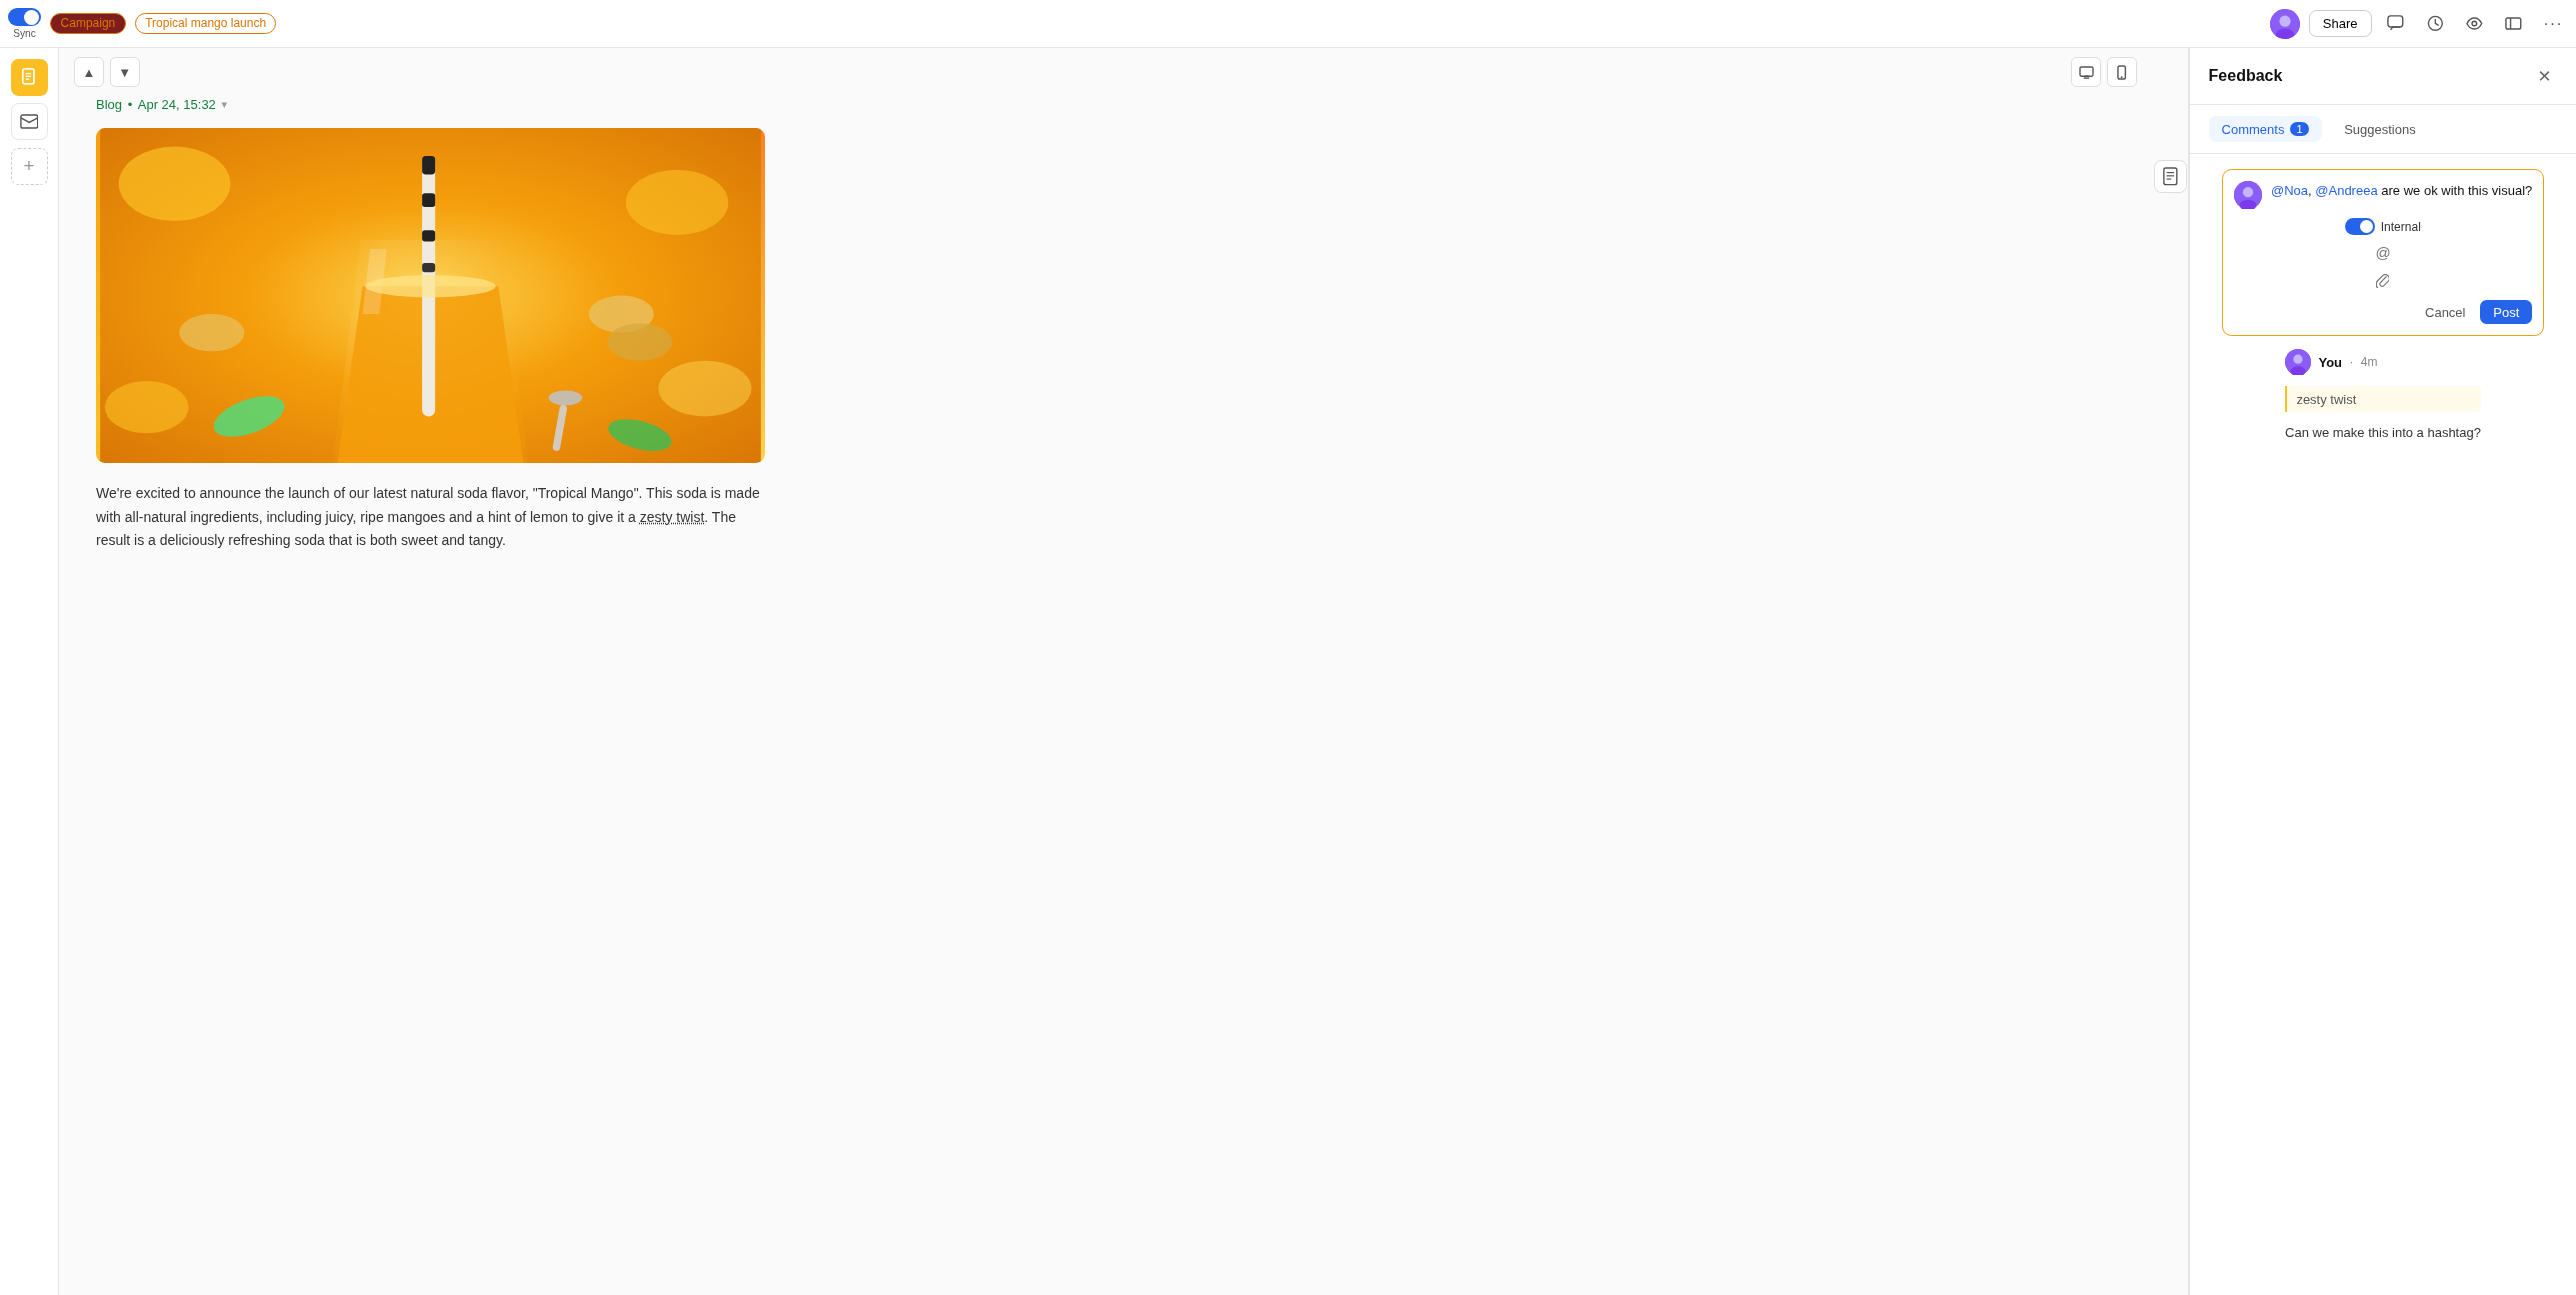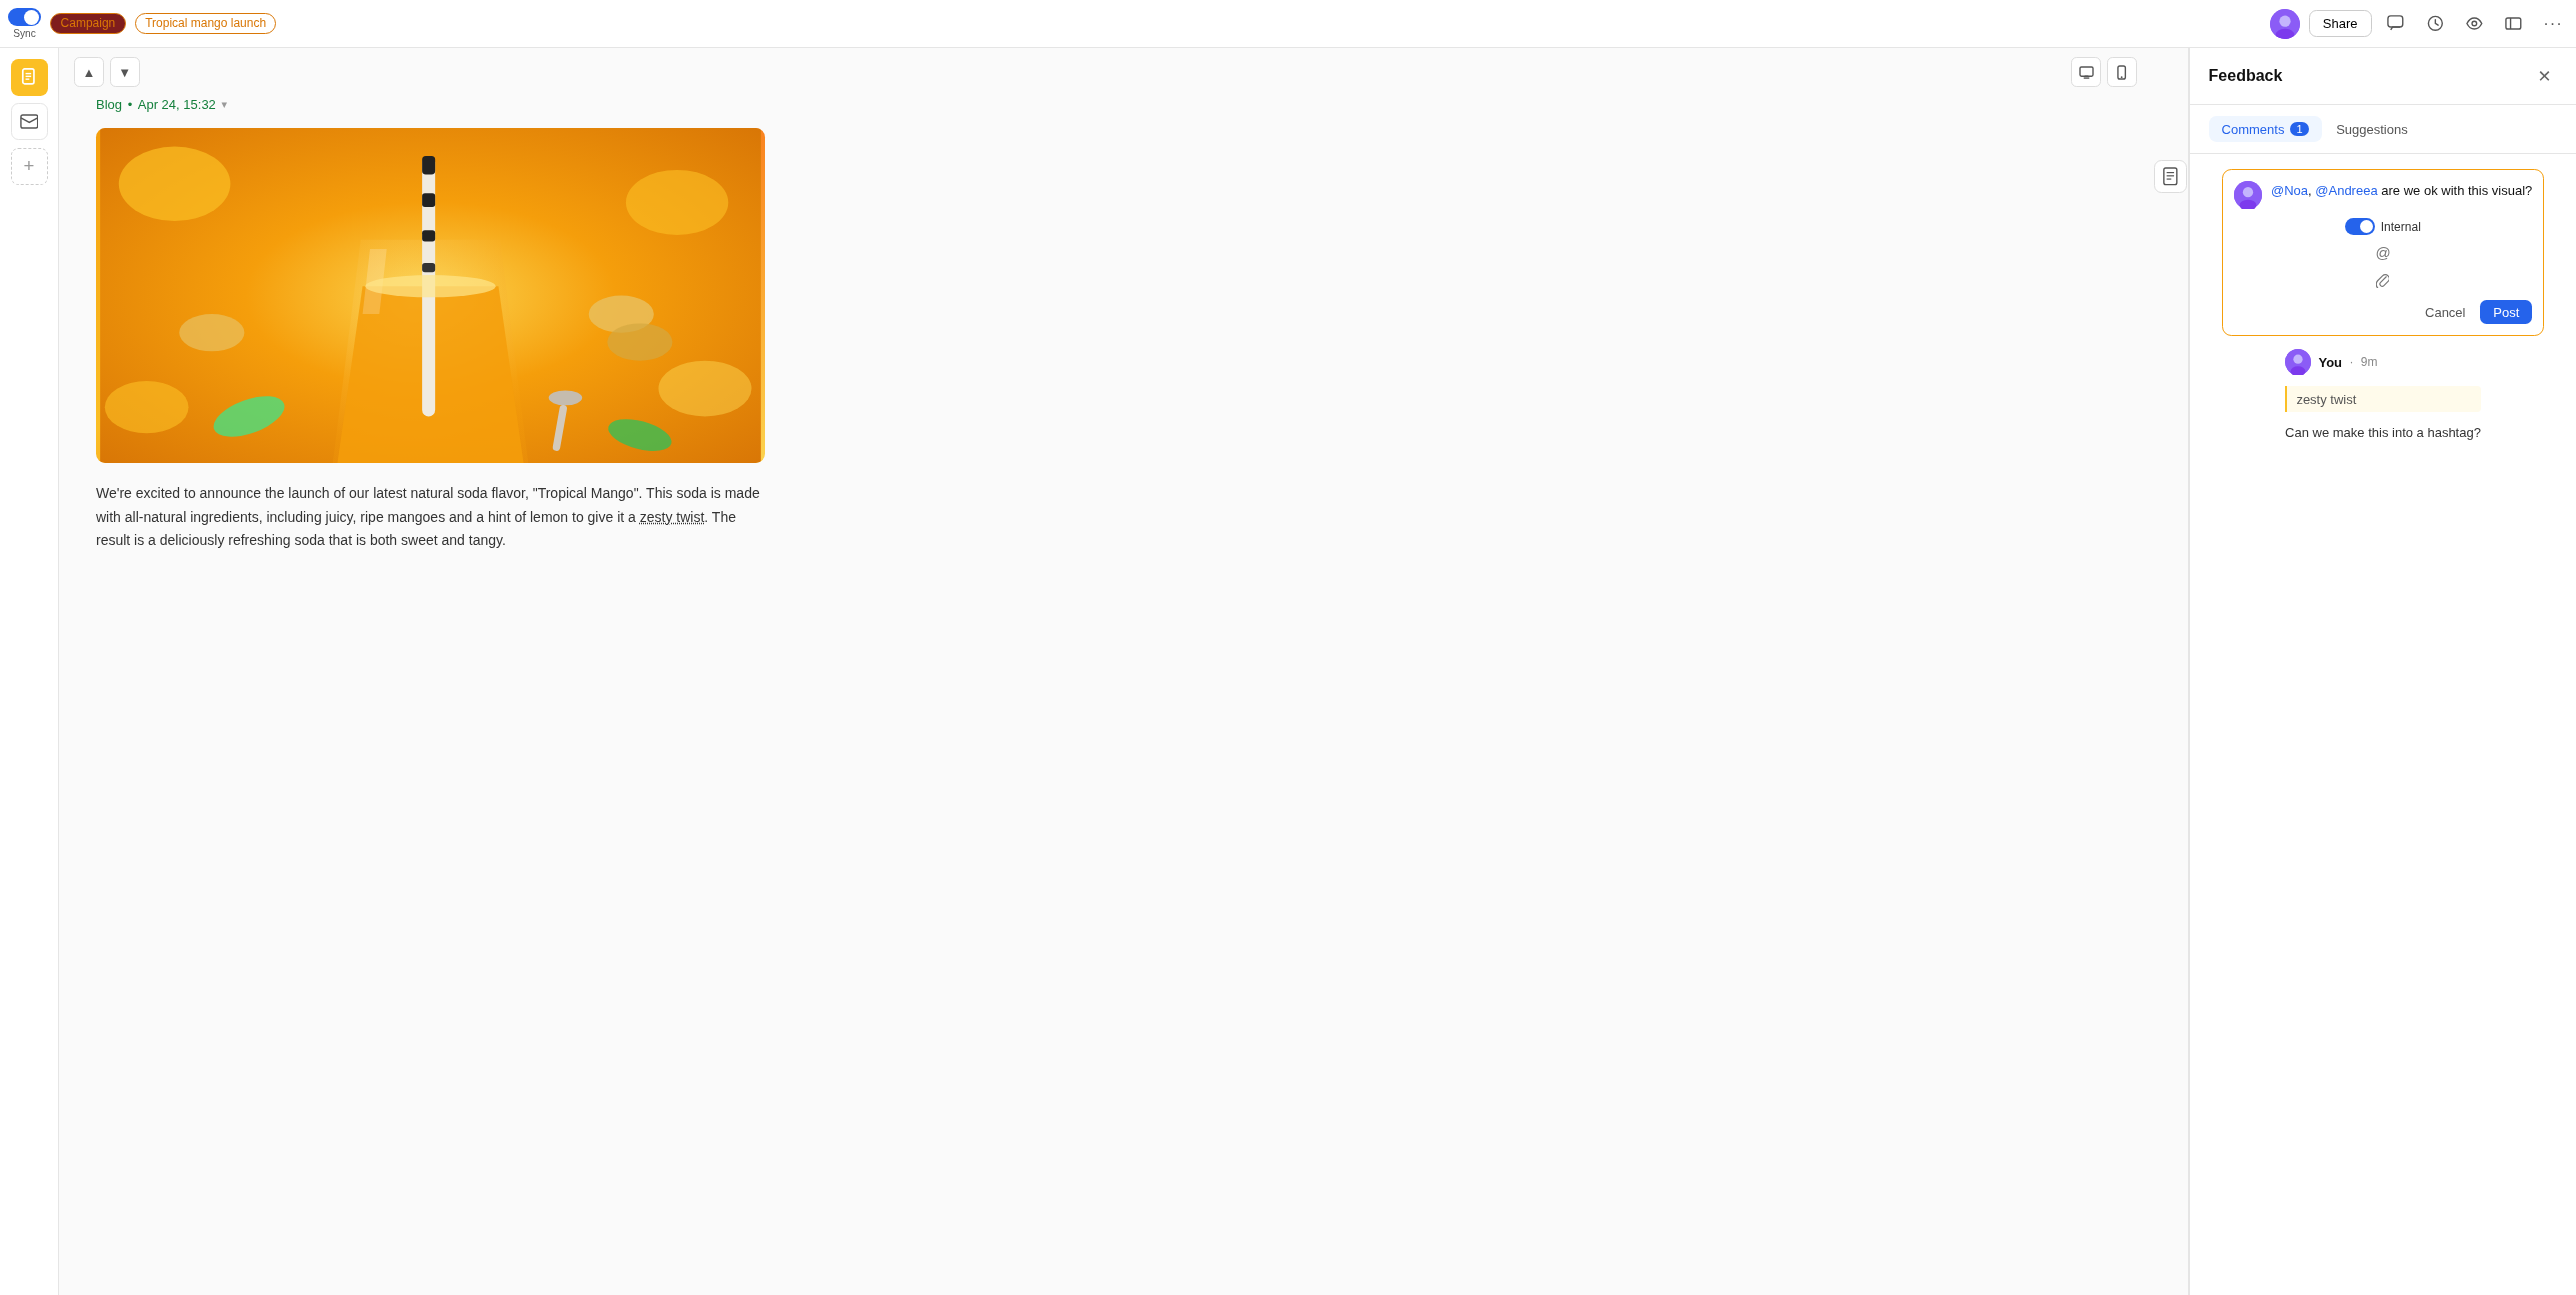--- a/index.html
+++ b/index.html
@@ -127,21 +127,21 @@
       display: flex; align-items: center; justify-content: space-between;
       padding: 15px 18.6px; border-bottom: 0.9px solid #e5e5e5;
     }
     .feedback-title { font-size: 16px; font-weight: 600; color: #111; }
     .close-btn {
       width: 26px; height: 26px; display: flex; align-items: center; justify-content: center;
       border: none; background: none; cursor: pointer; font-size: 16.7px; color: #666; border-radius: 5.6px;
     }
 
     .feedback-tabs {
-      display: flex; padding: 11px 18.6px; gap: 1px; border-bottom: 0.9px solid #e5e5e5;
+      display: flex; padding: 11px 18.6px; gap: 9px; border-bottom: 0.9px solid #e5e5e5;
     }
     .feedback-tab {
       padding: 5.6px 13px; border-radius: 7.4px; font-size: 13px; cursor: pointer; border: none; background: none;
       display: flex; align-items: center; gap: 5.6px; font-weight: 500; color: #555;
     }
     .feedback-tab.active { background: #eff6ff; color: #2563eb; }
     .tab-badge {
       background: #2563eb; color: #fff; border-radius: 9.3px; padding: 0.9px 6.5px; font-size: 11px;
     }
 
@@ -424,21 +424,21 @@
           <div class="comment-user-row">
             <div class="comment-user-avatar">
               <svg width="26" height="26" viewBox="0 0 28 28">
                 <circle cx="14" cy="14" r="14" fill="#8b5cf6"></circle>
                 <circle cx="14" cy="11" r="5" fill="#c4b5fd"></circle>
                 <ellipse cx="14" cy="24" rx="8" ry="5.5" fill="#7c3aed"></ellipse>
               </svg>
             </div>
             <span class="comment-user-name">You</span>
             <span class="comment-time">·</span>
-            <span class="comment-time">9m</span>
+            <span class="comment-time">4m</span>
           </div>
           <div class="comment-quote">zesty twist</div>
           <p class="comment-body-text">Can we make this into a hashtag?</p>
         </div>
 
       </div>
     </div>
 
   </div>
 </div>

